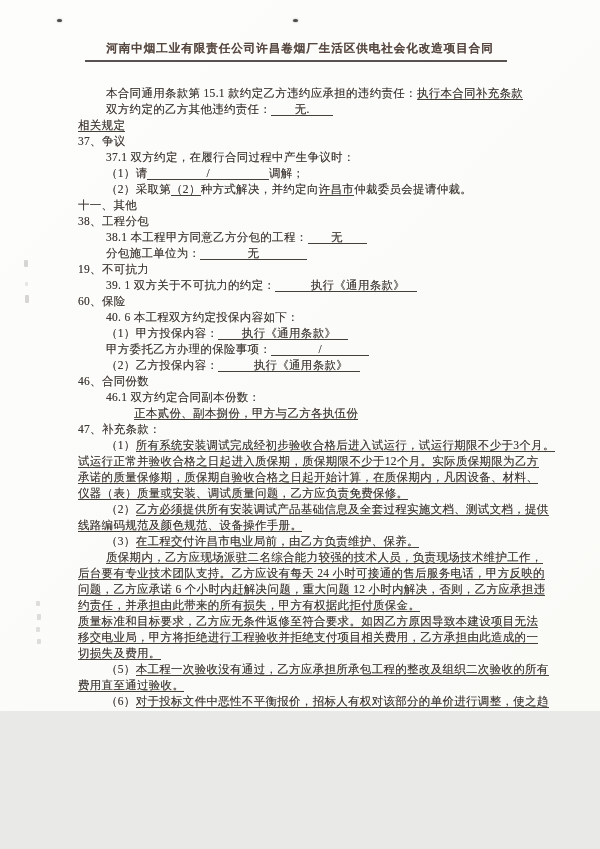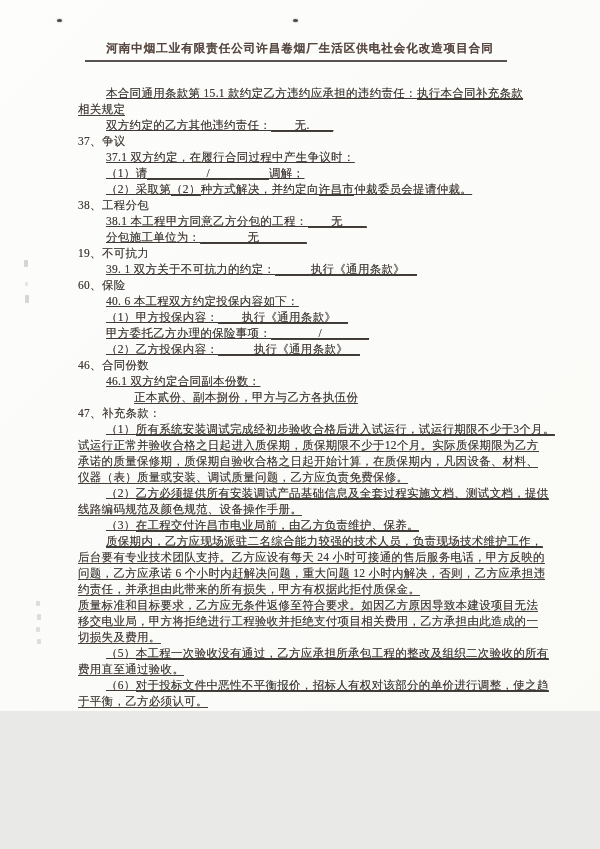--- a/index.html
+++ b/index.html
@@ -36,21 +36,21 @@
     top:85px;left:78px;width:440px;
   }
   .ln{
     height:16px;line-height:16px;
     font-size:11.5px;
     letter-spacing:.3px;
     white-space:nowrap;
     color:#3f3935;
     text-shadow:0 0 .4px rgba(62,52,46,.55);
   }
-  .ln.i1{padding-left:28px;text-decoration:underline;}
+  .ln.i1{padding-left:28px;}
   .ln.i2{padding-left:56px;}
   .ln .u{
     border-bottom:1.3px solid #46403b;
     padding-bottom:0px;
   }
   .pageno{
     position:absolute;
     top:776px;left:78px;width:440px;
     text-align:center;
     font-size:10.5px;
@@ -87,26 +87,27 @@
 <div class="page">
 
   <div class="staple-dot d1"></div>
   <div class="staple-dot d2"></div>
 
   <div class="doc-title">河南中烟工业有限责任公司许昌卷烟厂生活区供电社会化改造项目合同</div>
   <div class="header-rule"></div>
 
   <div class="doc-body" id="doc-body">
       <div class="ln i1"><span>本合同通用条款第 15.1 款约定乙方违约应承担的违约责任：</span><span class="u">执行本合同补充条款</span></div>
+      <div class="ln i1"><span>双方约定的乙方其他违约责任：</span><span class="u">　　无.　　</span></div>
       <div class="ln i0"><span class="u">相关规定</span></div>
-      <div class="ln i1"><span>双方约定的乙方其他违约责任：</span><span class="u">　　无.　　</span></div>
       <div class="ln i0"><span>37、争议</span></div>
       <div class="ln i1"><span>37.1 双方约定，在履行合同过程中产生争议时：</span></div>
       <div class="ln i1"><span>（1）请</span><span class="u">　　　　　/　　　　　</span><span>调解；</span></div>
       <div class="ln i1"><span>（2）采取第</span><span class="u">（2）</span><span>种方式解决，并约定向</span><span class="u">许昌市</span><span>仲裁委员会提请仲裁。</span></div>
+      <div class="ln i0"><span>十一、其他</span></div>
       <div class="ln i0"><span>38、工程分包</span></div>
       <div class="ln i1"><span>38.1 本工程甲方同意乙方分包的工程：</span><span class="u">　　无　　</span></div>
       <div class="ln i1"><span>分包施工单位为：</span><span class="u">　　　　无　　　　</span></div>
       <div class="ln i0"><span>19、不可抗力</span></div>
       <div class="ln i1"><span>39. 1 双方关于不可抗力的约定：</span><span class="u">　　　执行《通用条款》　</span></div>
       <div class="ln i0"><span>60、保险</span></div>
       <div class="ln i1"><span>40. 6 本工程双方约定投保内容如下：</span></div>
       <div class="ln i1"><span>（1）甲方投保内容：</span><span class="u">　　执行《通用条款》　</span></div>
       <div class="ln i1"><span>甲方委托乙方办理的保险事项：</span><span class="u">　　　　/　　　　</span></div>
       <div class="ln i1"><span>（2）乙方投保内容：</span><span class="u">　　　执行《通用条款》　</span></div>

